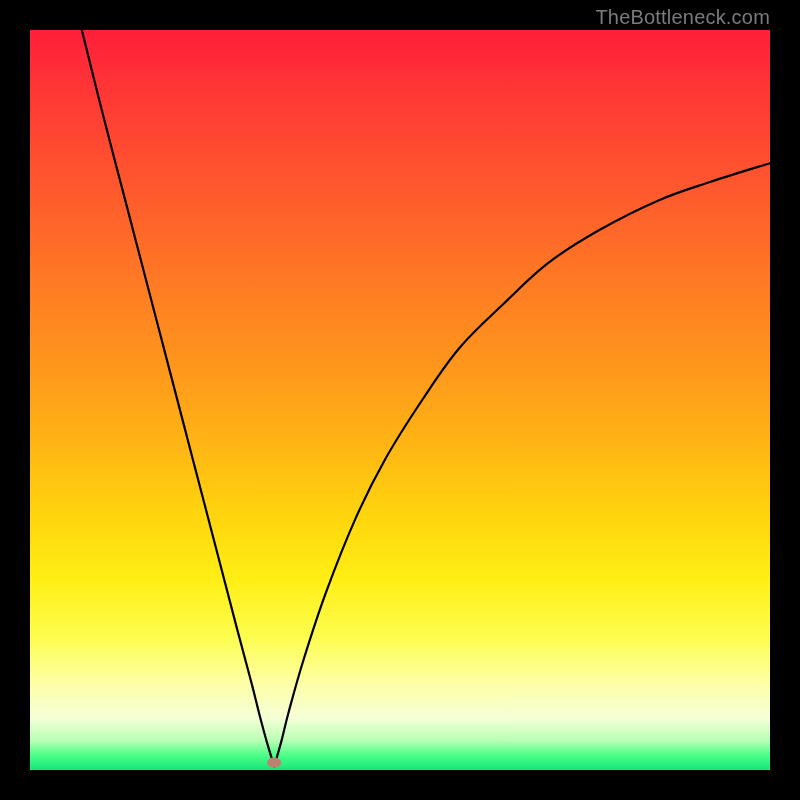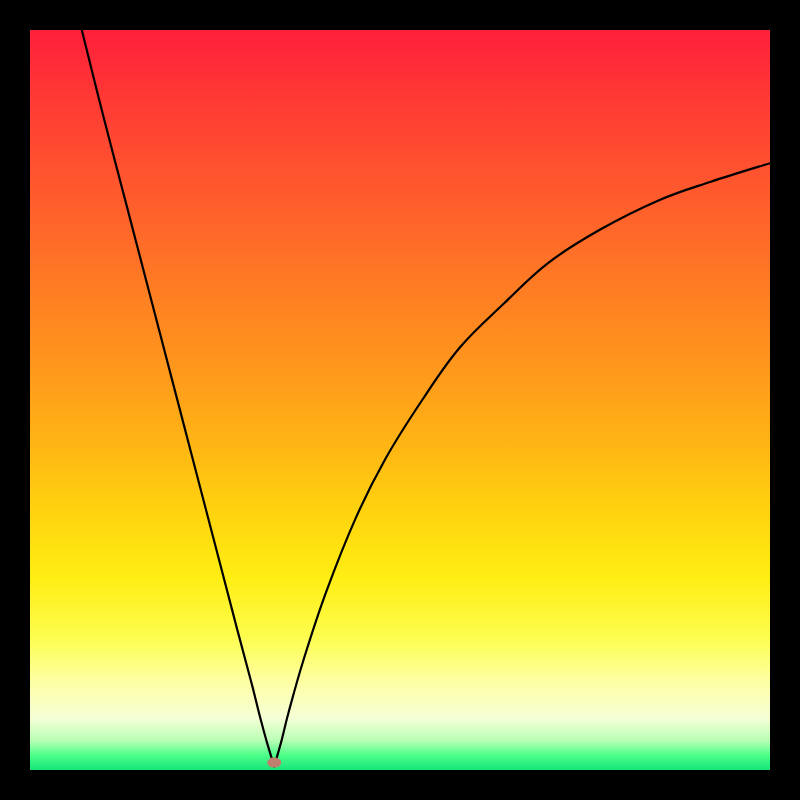--- a/index.html
+++ b/index.html
@@ -60,20 +60,21 @@
     left: 0;
     width: 740px;
     height: 740px;
   }
 </style>
 </head>
 <body>
 
 <div class="frame">
 
+  <div class="watermark">TheBottleneck.com</div>
 
   <div class="plot-area">
     <svg class="curve" viewBox="0 0 740 740" preserveAspectRatio="none">
       <path id="left-path" fill="none" stroke="#000" stroke-width="2.2" stroke-linecap="round" d="M 51.800000000000004 0 C 55.79600000000001 15.983999999999991, 66.008 57.49799999999996, 74 88.79999999999995 C 81.992 120.10199999999995, 88.208 143.26399999999998, 96.2 173.89999999999998 C 104.19200000000001 204.53599999999997, 110.408 228.364, 118.4 259 C 126.39200000000001 289.63599999999997, 132.608 313.46399999999994, 140.6 344.09999999999997 C 148.59199999999998 374.736, 154.80800000000002 398.56399999999996, 162.8 429.2 C 170.792 459.836, 177.008 483.664, 185 514.3 C 192.992 544.9359999999999, 200.54000000000002 574.092, 207.20000000000002 599.4 C 213.86 624.708, 218.004 639.582, 222 654.9 C 225.996 670.218, 226.736 674.2436, 229.4 684.5 C 232.06400000000002 694.7564, 234.136 702.556, 236.8 711.88 C 239.46400000000003 721.204, 242.86800000000002 731.9044, 244.20000000000002 736.3"></path>
       <path id="right-path" fill="none" stroke="#000" stroke-width="2.2" stroke-linecap="round" d="M 244.20000000000002 736.3 C 245.532 731.6379999999999, 248.93600000000004 720.39, 251.60000000000002 710.4 C 254.264 700.41, 255.004 695.452, 259 680.8 C 262.996 666.1479999999999, 267.14 650.312, 273.8 629 C 280.46000000000004 607.688, 286.676 587.708, 296 562.4 C 305.324 537.092, 314.944 512.376, 325.6 488.4 C 336.25600000000003 464.424, 343.212 450.512, 355.2 429.2 C 367.188 407.888, 378.88000000000005 389.98, 392.20000000000005 370 C 405.52000000000004 350.02, 414.548 335.516, 429.2 318.20000000000005 C 443.852 300.88400000000007, 457.61600000000004 289.11800000000005, 473.6 273.8 C 489.584 258.48199999999997, 500.68399999999997 246.41999999999996, 518 233.09999999999997 C 535.316 219.77999999999997, 549.82 211.12200000000007, 569.8000000000001 199.80000000000007 C 589.7800000000001 188.47800000000007, 609.02 178.85799999999995, 629 170.19999999999993 C 648.98 161.54199999999992, 660.82 158.3599999999999, 680.8000000000001 151.69999999999993 C 700.7800000000001 145.03999999999996, 729.344 136.53000000000003, 740 133.20000000000005"></path>
       <ellipse id="marker-dot" rx="7" ry="5" cx="244.20000000000002" cy="732.6" fill="#bf806f"></ellipse>
     </svg>
   </div>
 
 </div>

